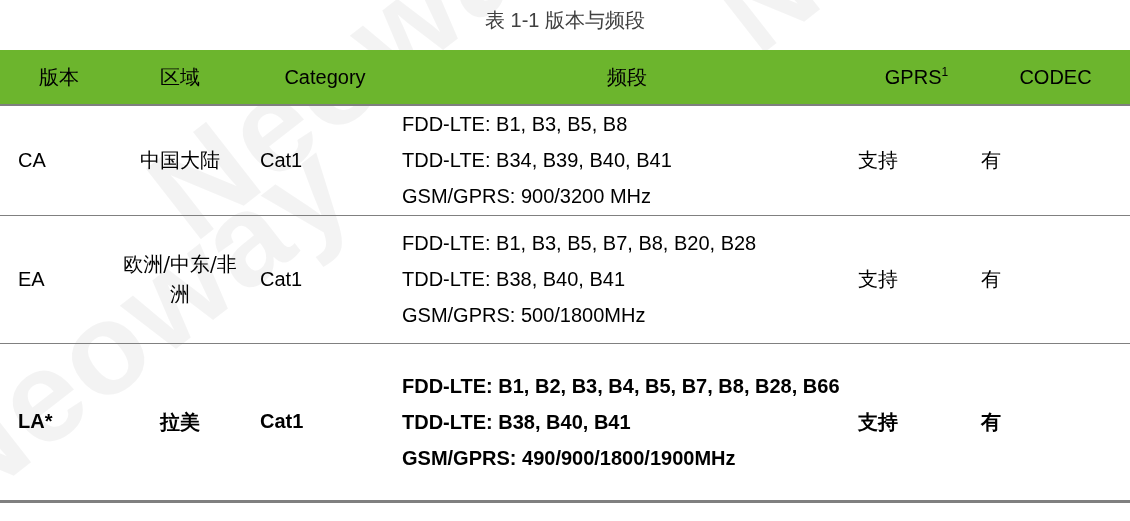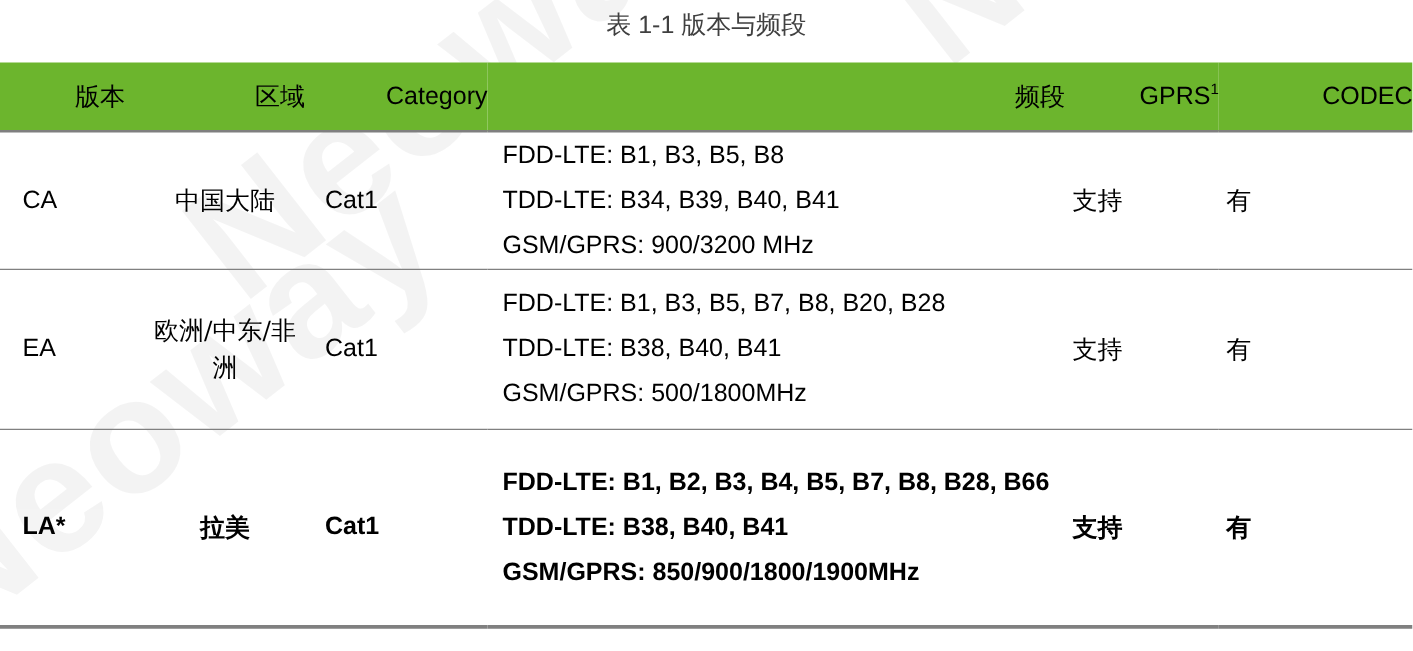--- a/index.html
+++ b/index.html
@@ -71,21 +71,21 @@
   table.spec-table col.c-version  { width: 100px; }
   table.spec-table col.c-region   { width: 144px; }
   table.spec-table col.c-category { width: 146px; }
   table.spec-table col.c-bands    { width: 462px; }
   table.spec-table col.c-gnss     { width: 123px; }
   table.spec-table col.c-codec    { width: 155px; }
 
   thead th {
     background: #6CB52D;
     height: 55px;
-    text-align: right;
+    text-align: center;
     vertical-align: middle;
     font-weight: 400;
     font-size: 20px;
     color: #000;
     padding: 0 0 0 18px;
     border-bottom: 2px solid #7f7f7f;
     font-family: "Liberation Sans", sans-serif;
   }
   thead th.th-region   { padding-left: 16px; }
   thead th.th-category { padding-left: 16px; }
@@ -211,21 +211,21 @@
       <tr class="row-la">
         <td class="td-version">LA*</td>
         <td class="td-region">
             <span class="cjk-serif">拉美</span>
           </td>
         <td class="td-category">Cat1</td>
         <td class="td-bands">
           <span class="bands-block">
             <span class="bands-line">FDD-LTE: B1, B2, B3, B4, B5, B7, B8, B28, B66</span>
             <span class="bands-line">TDD-LTE: B38, B40, B41</span>
-            <span class="bands-line">GSM/GPRS: 850/900/1800/1900MHz</span>
+            <span class="bands-line">GSM/GPRS: 490/900/1800/1900MHz</span>
           </span>
         </td>
         <td class="td-gnss">
             <span class="cjk-serif">支持</span>
           </td>
         <td class="td-codec">
             <span class="cjk-serif">有</span>
           </td>
       </tr>
 

